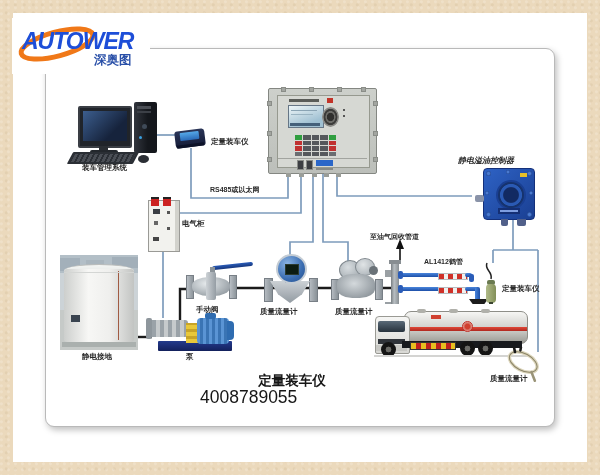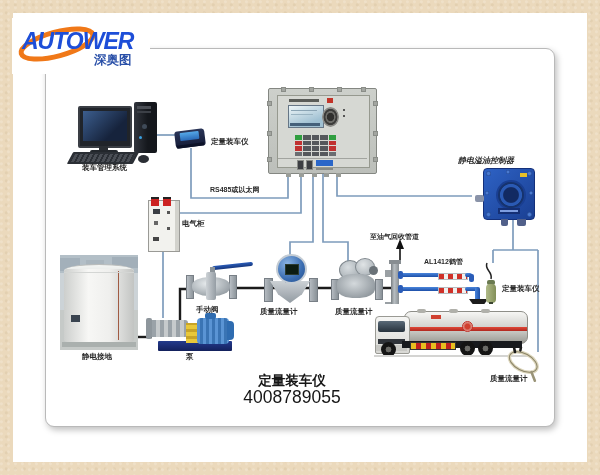--- a/index.html
+++ b/index.html
@@ -12,21 +12,21 @@
   .diagram-box{position:absolute;left:45px;top:48px;width:508px;height:377px;background:#fff;border:1px solid #b9b9b9;border-radius:9px;box-shadow:2px 3px 6px rgba(0,0,0,.25);}
   .lbl{position:absolute;font-size:7.5px;font-weight:600;color:#2a2a2a;white-space:nowrap;z-index:6;}
   .comp{position:absolute;z-index:5;}
   .abs{position:absolute;}
   #wires{position:absolute;left:0;top:0;z-index:3;}
   
   .logo{position:absolute;left:12px;top:18px;width:138px;height:56px;background:#fff;z-index:9;}
   .logo .brand{position:absolute;left:10px;top:10px;font-size:23px;font-weight:bold;font-style:italic;color:#1d4ed8;letter-spacing:-1px;z-index:2;}
   .logo .sub{position:absolute;left:82px;top:34px;font-size:12.5px;font-weight:bold;color:#2a50a8;z-index:2;}
   .footer-title{position:absolute;left:200px;top:372px;width:184px;text-align:center;font-size:13.5px;font-weight:600;color:#161616;z-index:6;}
-  .footer-phone{position:absolute;left:200px;top:387px;width:184px;text-align:center;font-size:17.5px;color:#161616;z-index:6;}
+  .footer-phone{position:absolute;left:200px;top:387px;width:184px;font-size:17.5px;color:#161616;z-index:6;}
 </style>
 </head>
 <body>
 
 <div id="stage">
   <div class="texture"></div>
   <div class="inner-white"></div>
   <div class="diagram-box"></div>
 
   <div class="logo">

